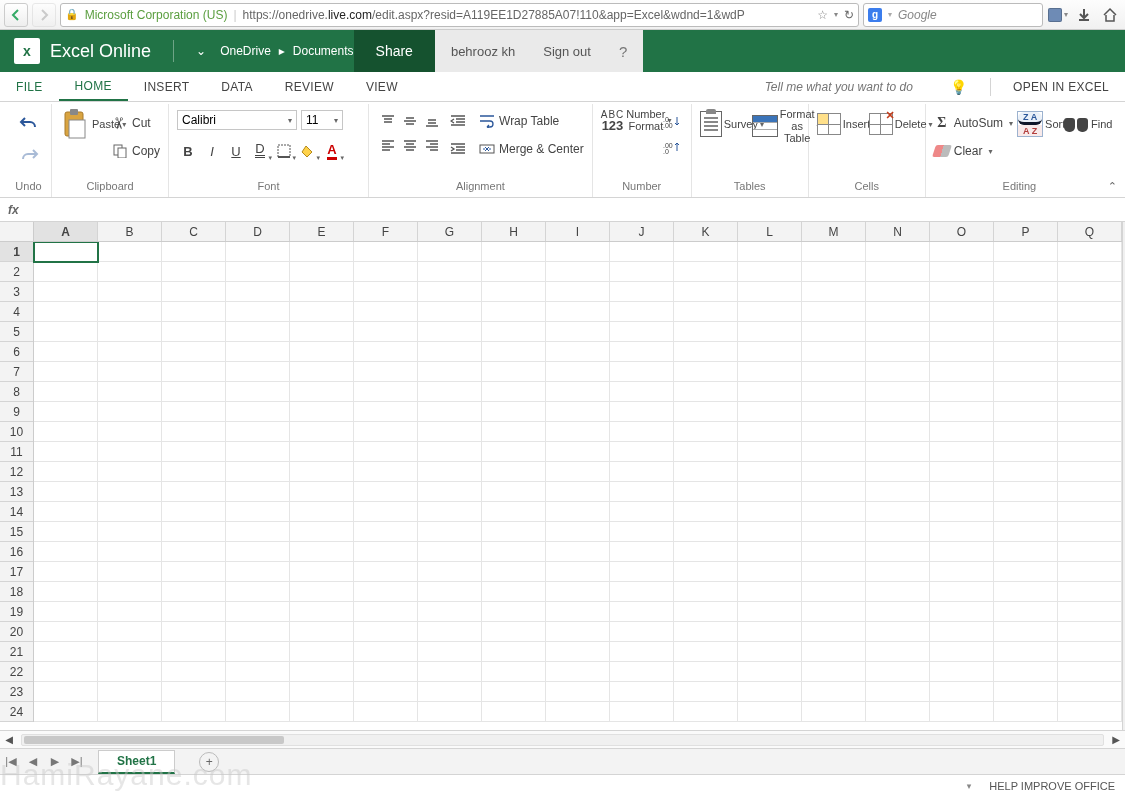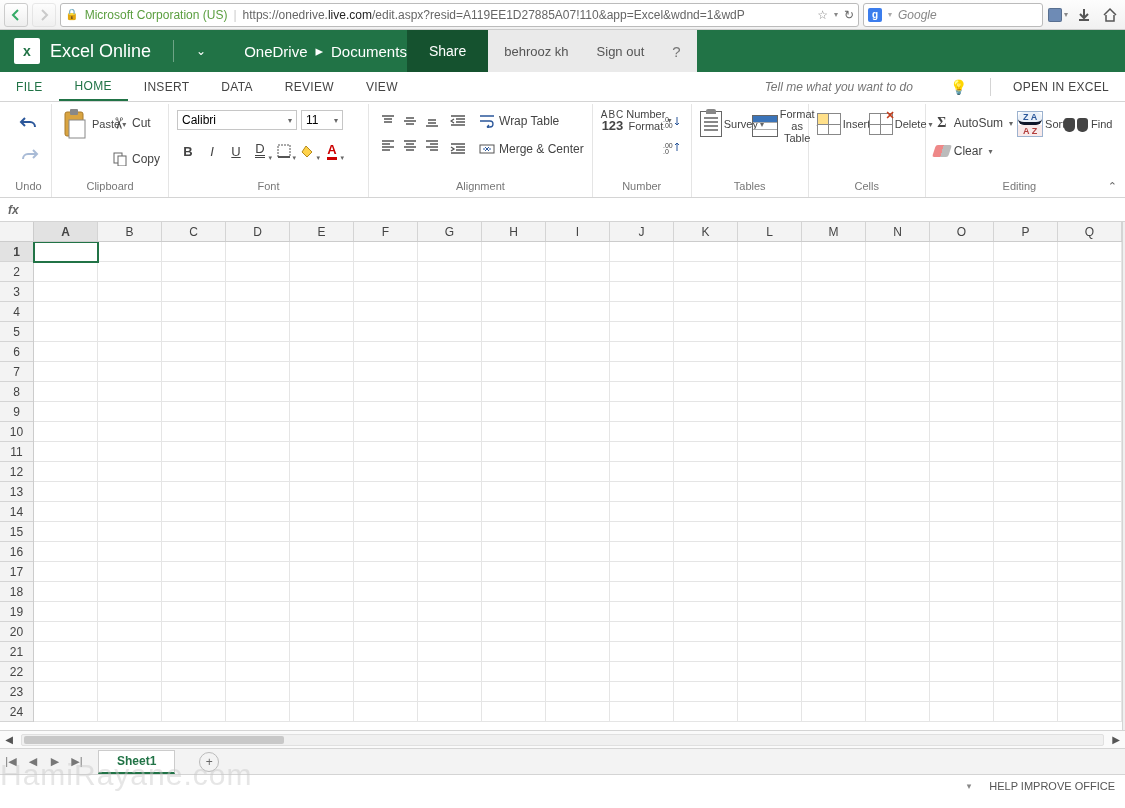--- a/index.html
+++ b/index.html
@@ -21,21 +21,21 @@
 .tb-btn .dd-caret { font-size: 8px; margin-left: 2px; color: #888; }
 .bookmark-chip { width: 14px; height: 14px; background: #6e8bb5; border-radius: 2px; box-shadow: inset 0 0 0 1px rgba(0,0,0,.2); }
 
 
 .title-bar { height: 42px; background: #217346; color: #fff; display: flex; align-items: center; }
 .title-left { display: flex; align-items: center; gap: 10px; padding-left: 14px; }
 .excel-logo { width: 26px; height: 26px; background: #fff; color: #217346; font-weight: bold; display: flex; align-items: center; justify-content: center; font-size: 14px; border-radius: 2px; }
 .app-name { font-size: 18px; font-weight: 300; }
 .title-sep { width: 1px; height: 22px; background: rgba(255,255,255,.35); margin: 0 12px; }
 .title-chev { font-size: 12px; cursor: pointer; }
-.crumbs { display: flex; gap: 8px; font-size: 15px; margin-left: 28px; align-items: center; }
+.crumbs { display: flex; gap: 8px; font-size: 12px; margin-left: 4px; align-items: center; }
 .crumbs a { color: #fff; cursor: pointer; }
 .title-center { flex: 1; text-align: center; font-size: 14px; }
 .share-btn { background: #15522f; height: 42px; padding: 0 22px; display: flex; align-items: center; font-size: 14px; cursor: pointer; }
 .title-right { display: flex; align-items: center; gap: 28px; padding: 0 16px; background: #eaeaea; height: 42px; color: #555; font-size: 13px; }
 .title-right .help { font-size: 15px; color: #777; cursor: pointer; }
 
 
 .ribbon-tabs { height: 30px; background: #fff; border-bottom: 1px solid #d4d4d4; display: flex; align-items: stretch; font-size: 12px; color: #444; }
 .rtab { padding: 12px 16px; display: flex; align-items: center; cursor: pointer; text-transform: uppercase; letter-spacing: .3px; }
 .rtab.file { color: #217346; }
@@ -50,21 +50,21 @@
 .ribbon { height: 96px; background: #fff; border-bottom: 1px solid #d4d4d4; display: flex; padding: 2px 6px 0 6px; position: relative; }
 .rgroup { display: flex; flex-direction: column; justify-content: space-between; border-right: 1px solid #e5e5e5; padding: 2px 8px; }
 .rgroup:last-child { border-right: none; }
 .rgroup .controls { display: flex; gap: 4px; align-items: flex-start; flex: 1; }
 .glabel { text-align: center; font-size: 11px; color: #777; padding-bottom: 3px; }
 .bigbtn { display: flex; align-items: center; justify-content: flex-start; width: 48px; cursor: pointer; font-size: 11px; color: #444; gap: 2px; padding-top: 2px; }
 .bigbtn .ico { width: 32px; height: 32px; display: flex; align-items: center; justify-content: center; font-size: 24px; }
 .bigbtn .caret { font-size: 8px; color: #666; }
 .smrow { display: flex; align-items: center; gap: 4px; font-size: 12px; color: #444; cursor: pointer; height: 22px; }
 .smrow .sic { width: 16px; height: 16px; display: flex; align-items: center; justify-content: center; font-size: 14px; }
-.vstack { display: flex; flex-direction: column; gap: 14px; }
+.vstack { display: flex; flex-direction: column; gap: 6px; }
 .font-sel { width: 120px; height: 20px; border: 1px solid #c6c6c6; font-size: 12px; padding: 0 4px; display: flex; align-items: center; justify-content: space-between; cursor: pointer; }
 .size-sel { width: 42px; height: 20px; border: 1px solid #c6c6c6; font-size: 12px; padding: 0 4px; display: flex; align-items: center; justify-content: space-between; cursor: pointer; }
 .icon-row { display: flex; gap: 2px; margin-top: 6px; }
 .ibtn { width: 22px; height: 22px; display: flex; align-items: center; justify-content: center; font-size: 13px; color: #444; cursor: pointer; position: relative; }
 .ibtn .dd { font-size: 7px; position: absolute; right: -1px; bottom: 0; color: #666; }
 .underline-u { text-decoration: underline; }
 .dunder { border-bottom: 3px double #444; display: inline-block; line-height: 10px; padding-bottom: 1px; }
 .align-grid { display: grid; grid-template-columns: repeat(3,20px); gap: 2px; }
 .align-grid .ibtn svg { width: 14px; height: 14px; }
 .ribbon-collapse { position: absolute; right: 8px; bottom: 4px; font-size: 11px; color: #666; cursor: pointer; }

